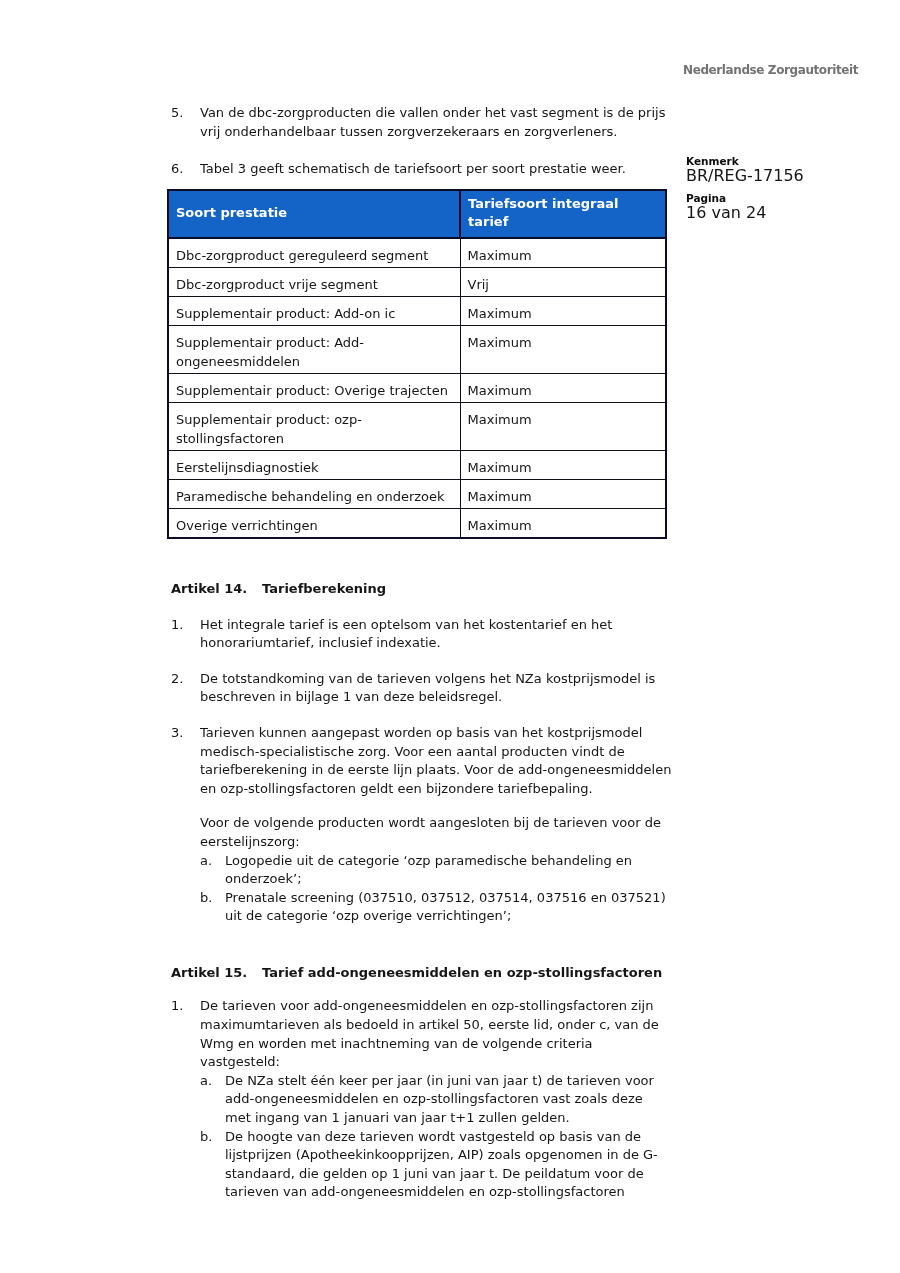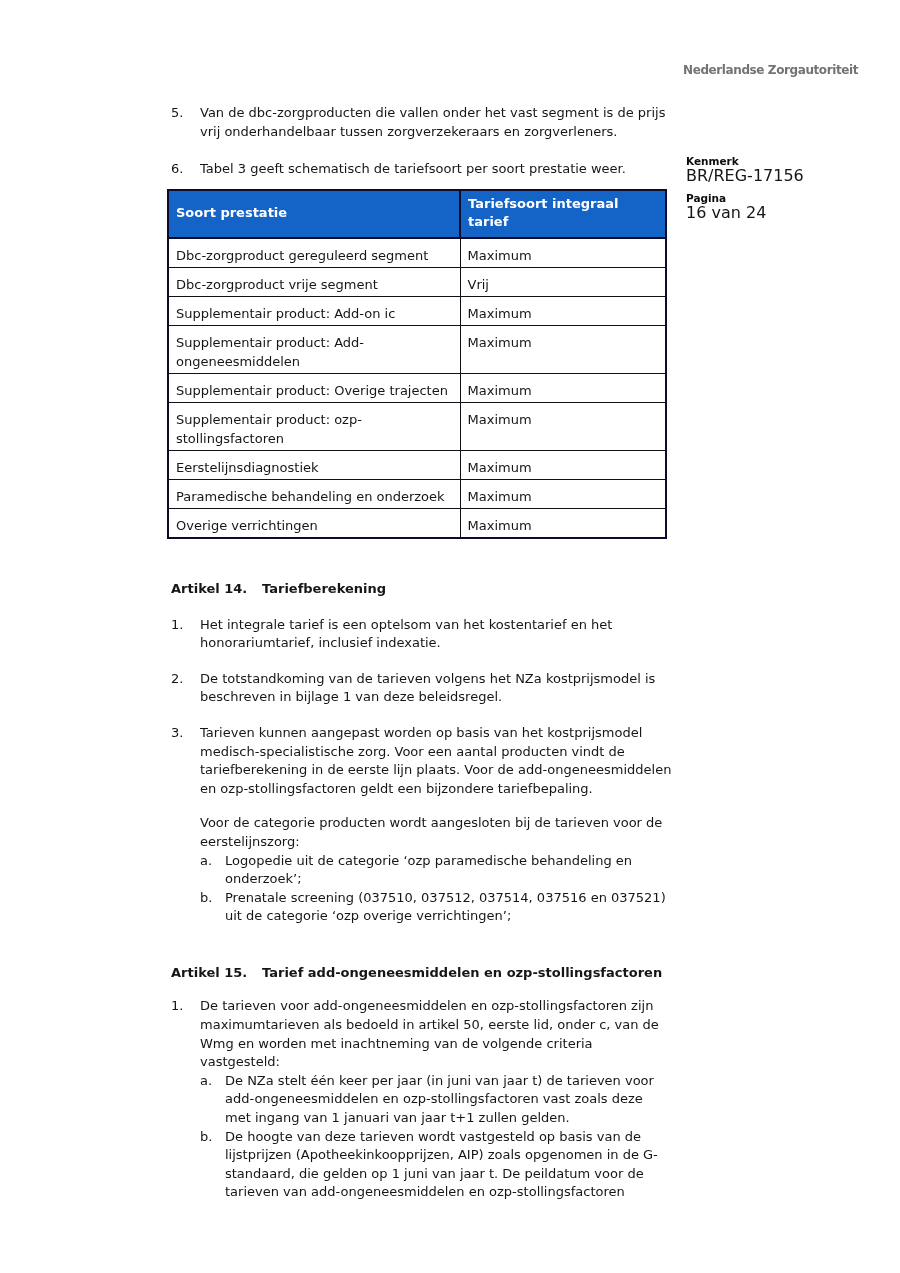--- a/index.html
+++ b/index.html
@@ -139,21 +139,21 @@
       <div class="item">
         <span class="num">2.</span>
         <div class="body">De totstandkoming van de tarieven volgens het NZa kostprijsmodel is beschreven in bijlage 1 van deze beleidsregel.</div>
       </div>
       <div class="item">
         <span class="num">3.</span>
         <div class="body">Tarieven kunnen aangepast worden op basis van het kostprijsmodel medisch-specialistische zorg. Voor een aantal producten vindt de tariefberekening in de eerste lijn plaats. Voor de add-ongeneesmiddelen en ozp-stollingsfactoren geldt een bijzondere tariefbepaling.</div>
       </div>
     </div>
 
-  <div class="cont">Voor de categorie producten wordt aangesloten bij de tarieven voor de eerstelijnszorg:</div>
+  <div class="cont">Voor de volgende producten wordt aangesloten bij de tarieven voor de eerstelijnszorg:</div>
 
   <div class="list sublist" id="a14-subs">
       <div class="item">
         <span class="num">a.</span>
         <div class="body">Logopedie uit de categorie ‘ozp paramedische behandeling en onderzoek’;</div>
       </div>
       <div class="item">
         <span class="num">b.</span>
         <div class="body">Prenatale screening (037510, 037512, 037514, 037516 en 037521) uit de categorie ‘ozp overige verrichtingen’;</div>
       </div>

